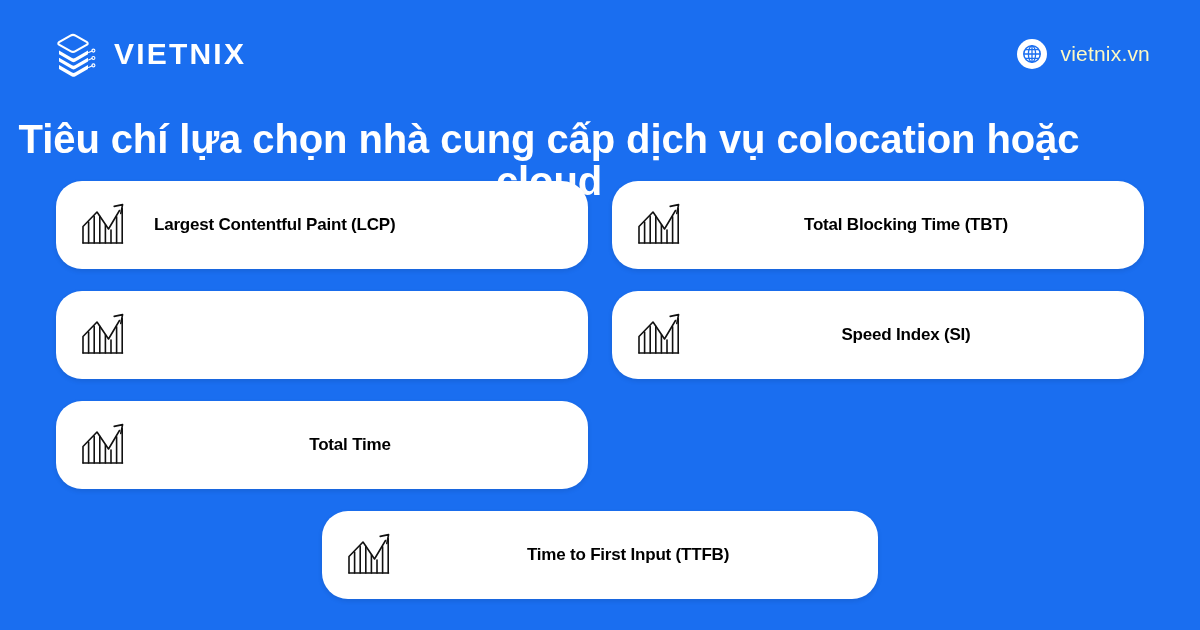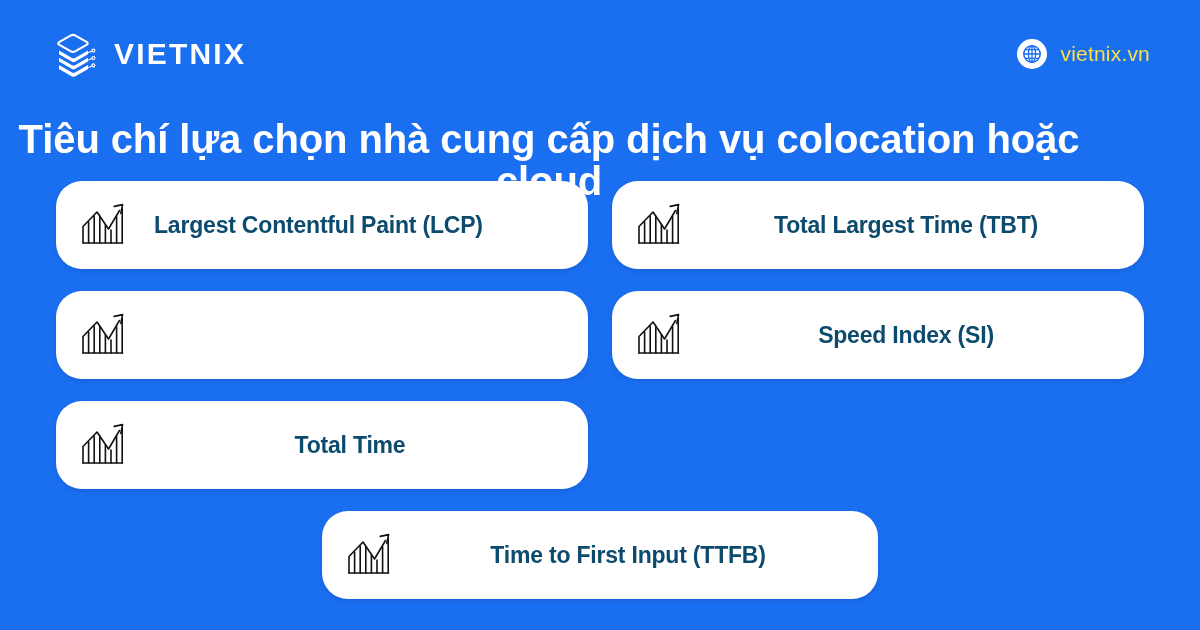--- a/index.html
+++ b/index.html
@@ -66,21 +66,21 @@
     height: 30px;
     border-radius: 50%;
     background: #ffffff;
     display: flex;
     align-items: center;
     justify-content: center;
     flex: none;
   }
   .site-globe svg { display: block; }
   .site-url {
-    color: #fde047;
+    color: #fef9c3;
     font-size: 21px;
     font-weight: normal;
     letter-spacing: .2px;
     white-space: nowrap;
   }
 
   
   .title {
     position: absolute;
     top: 118px;
@@ -120,22 +120,22 @@
 
   .card .card-icon {
     width: 52px;
     height: 52px;
     flex: none;
     display: block;
   }
   .card .card-label {
     flex: 1 1 auto;
     text-align: center;
-    color: #0c4a6e;
-    font-size: 23px;
+    color: #000000;
+    font-size: 17px;
     font-weight: bold;
     letter-spacing: -0.2px;
     line-height: 28px;
     padding: 0 8px;
   }
   
   .card.label-left .card-label {
     text-align: left;
     padding-left: 24px;
   }
@@ -224,21 +224,21 @@
             <path d="M16.2 44 V17.2"></path>
             <path d="M21.8 44 V17.4"></path>
             <path d="M27.4 44 V25.8"></path>
             <path d="M33 44 V31"></path>
             <path d="M38.6 44 V17.8"></path>
             <path d="M44.2 44 V9.2"></path>
             <path d="M36.2 7.4 L44.6 5.6 L42.8 14.4"></path>
           </g>
         </svg>
       </span>
-      <span class="card-label">Total Largest Time (TBT)</span>
+      <span class="card-label">Total Blocking Time (TBT)</span>
     </div>
 
     <div class="card">
       <span class="card-icon">
         <svg class="card-icon" viewBox="0 0 52 52" xmlns="http://www.w3.org/2000/svg">
           <g fill="none" stroke="#111111" stroke-width="1.6" stroke-linejoin="round" stroke-linecap="round">
             <path d="M5 44 V27.5 L19 13 L30.5 30 L41.5 11.5"></path>
             <path d="M5 44 H44.5"></path>
             <path d="M10.6 44 V23"></path>
             <path d="M16.2 44 V17.2"></path>

